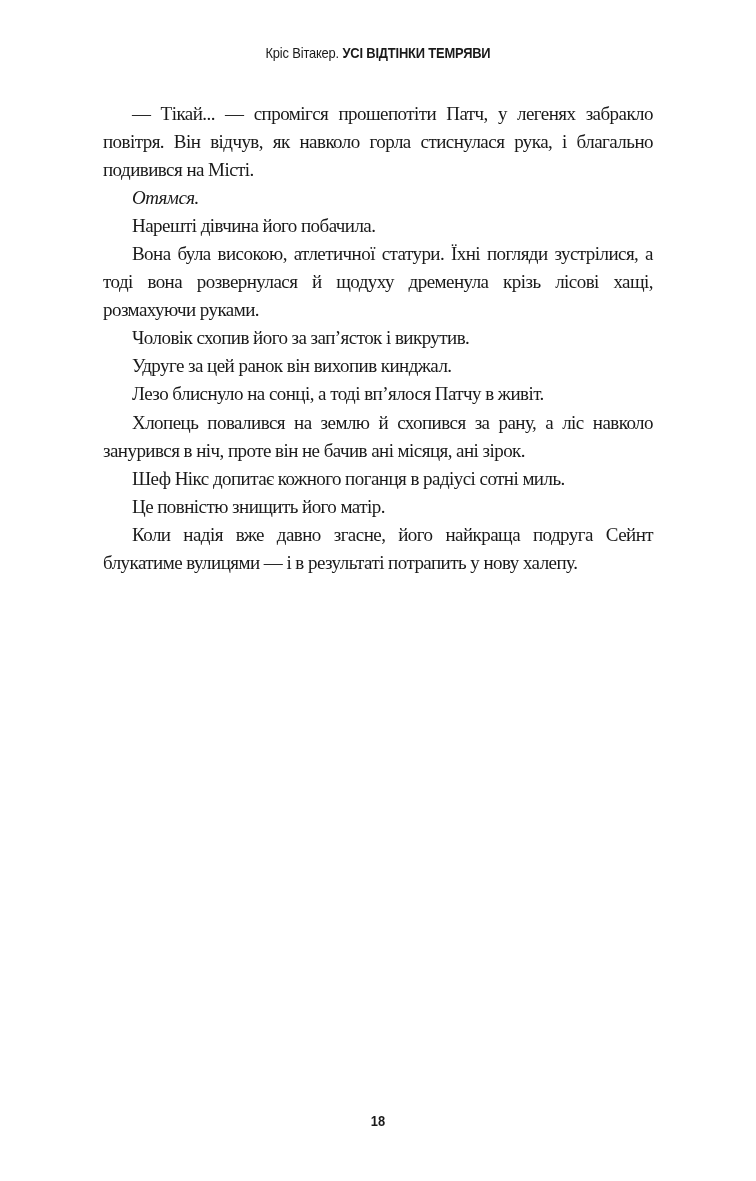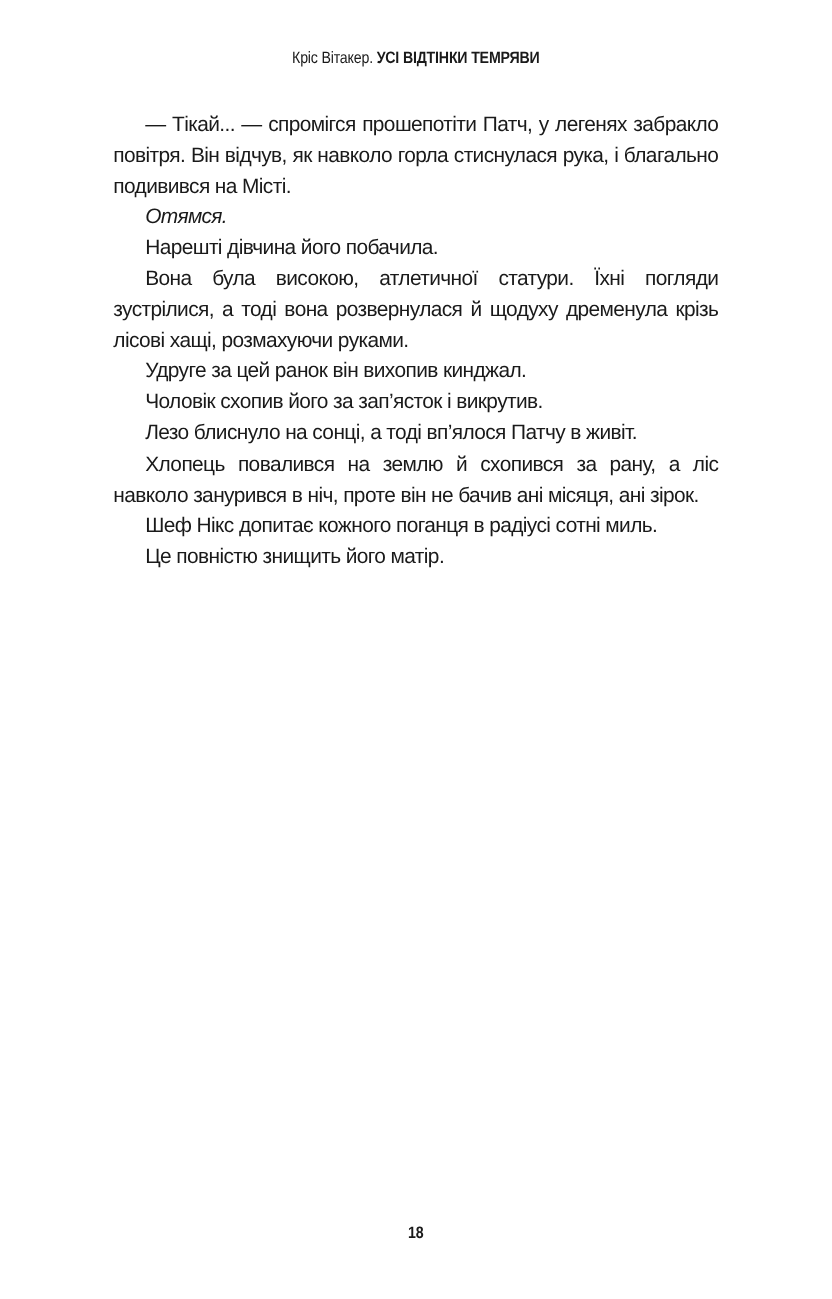--- a/index.html
+++ b/index.html
@@ -9,21 +9,21 @@
     }
     .running-head {
       position: absolute; top: 44px; left: 0; width: 756px; text-align: center;
       font-family: "Liberation Sans", sans-serif; font-size: 15px; letter-spacing: -0.2px;
       transform: scaleX(0.86); transform-origin: 378px 0;
     }
     .running-head .author { font-weight: normal; }
     .running-head .title { font-weight: bold; }
     .text-block {
       position: absolute; top: 100px; left: 103px; width: 550px;
-      font-family: Liberation Sans, sans-serif; font-size: 19px; line-height: 28.05px;
+      font-family: Liberation Serif, serif; font-size: 19px; line-height: 28.05px;
       text-align: justify; hyphens: manual;
       letter-spacing: -0.55px;
     }
     .text-block p { margin: 0; text-indent: 29px; text-align-last: left; }
     .text-block p.italic { font-style: italic; }
     .folio {
       position: absolute; top: 1112px; left: 0; width: 756px; text-align: center;
       font-family: "Liberation Sans", sans-serif; font-weight: bold; font-size: 15px;
       transform: scaleX(0.86); transform-origin: 378px 0;
     }
@@ -34,21 +34,22 @@
 <div class="running-head">
   <span class="author">Кріс Вітакер.</span>
   <span class="title">УСІ ВІДТІНКИ ТЕМРЯВИ</span>
 </div>
 
 <div class="text-block">
   <p>— Тікай... — спромігся прошепотіти Патч, у легенях забракло повітря. Він відчув, як навколо горла стисну­лася рука, і благально подивився на Місті.</p>
   <p class="italic">Отямся.</p>
   <p>Нарешті дівчина його побачила.</p>
   <p>Вона була високою, атлетичної статури. Їхні погля­ди зустрілися, а тоді вона розвернулася й щодуху дре­менула крізь лісові хащі, розмахуючи руками.</p>
+  <p>Чоловік схопив його за зап’ясток і викрутив.</p>
   <p>Удруге за цей ранок він вихопив кинджал.</p>
-  <p>Чоловік схопив його за зап’ясток і викрутив.</p>
   <p>Лезо блиснуло на сонці, а тоді вп’ялося Патчу в живіт.</p>
   <p>Хлопець повалився на землю й схопився за рану, а ліс навколо занурився в ніч, проте він не бачив ані місяця, ані зірок.</p>
   <p>Шеф Нікс допитає кожного поганця в радіусі сотні миль.</p>
   <p>Це повністю знищить його матір.</p>
+  <p>Коли надія вже давно згасне, його найкраща подру­га Сейнт блукатиме вулицями — і в результаті потра­пить у нову халепу.</p>
 </div>
 
 <div class="folio">18</div>
 
 </body></html>

